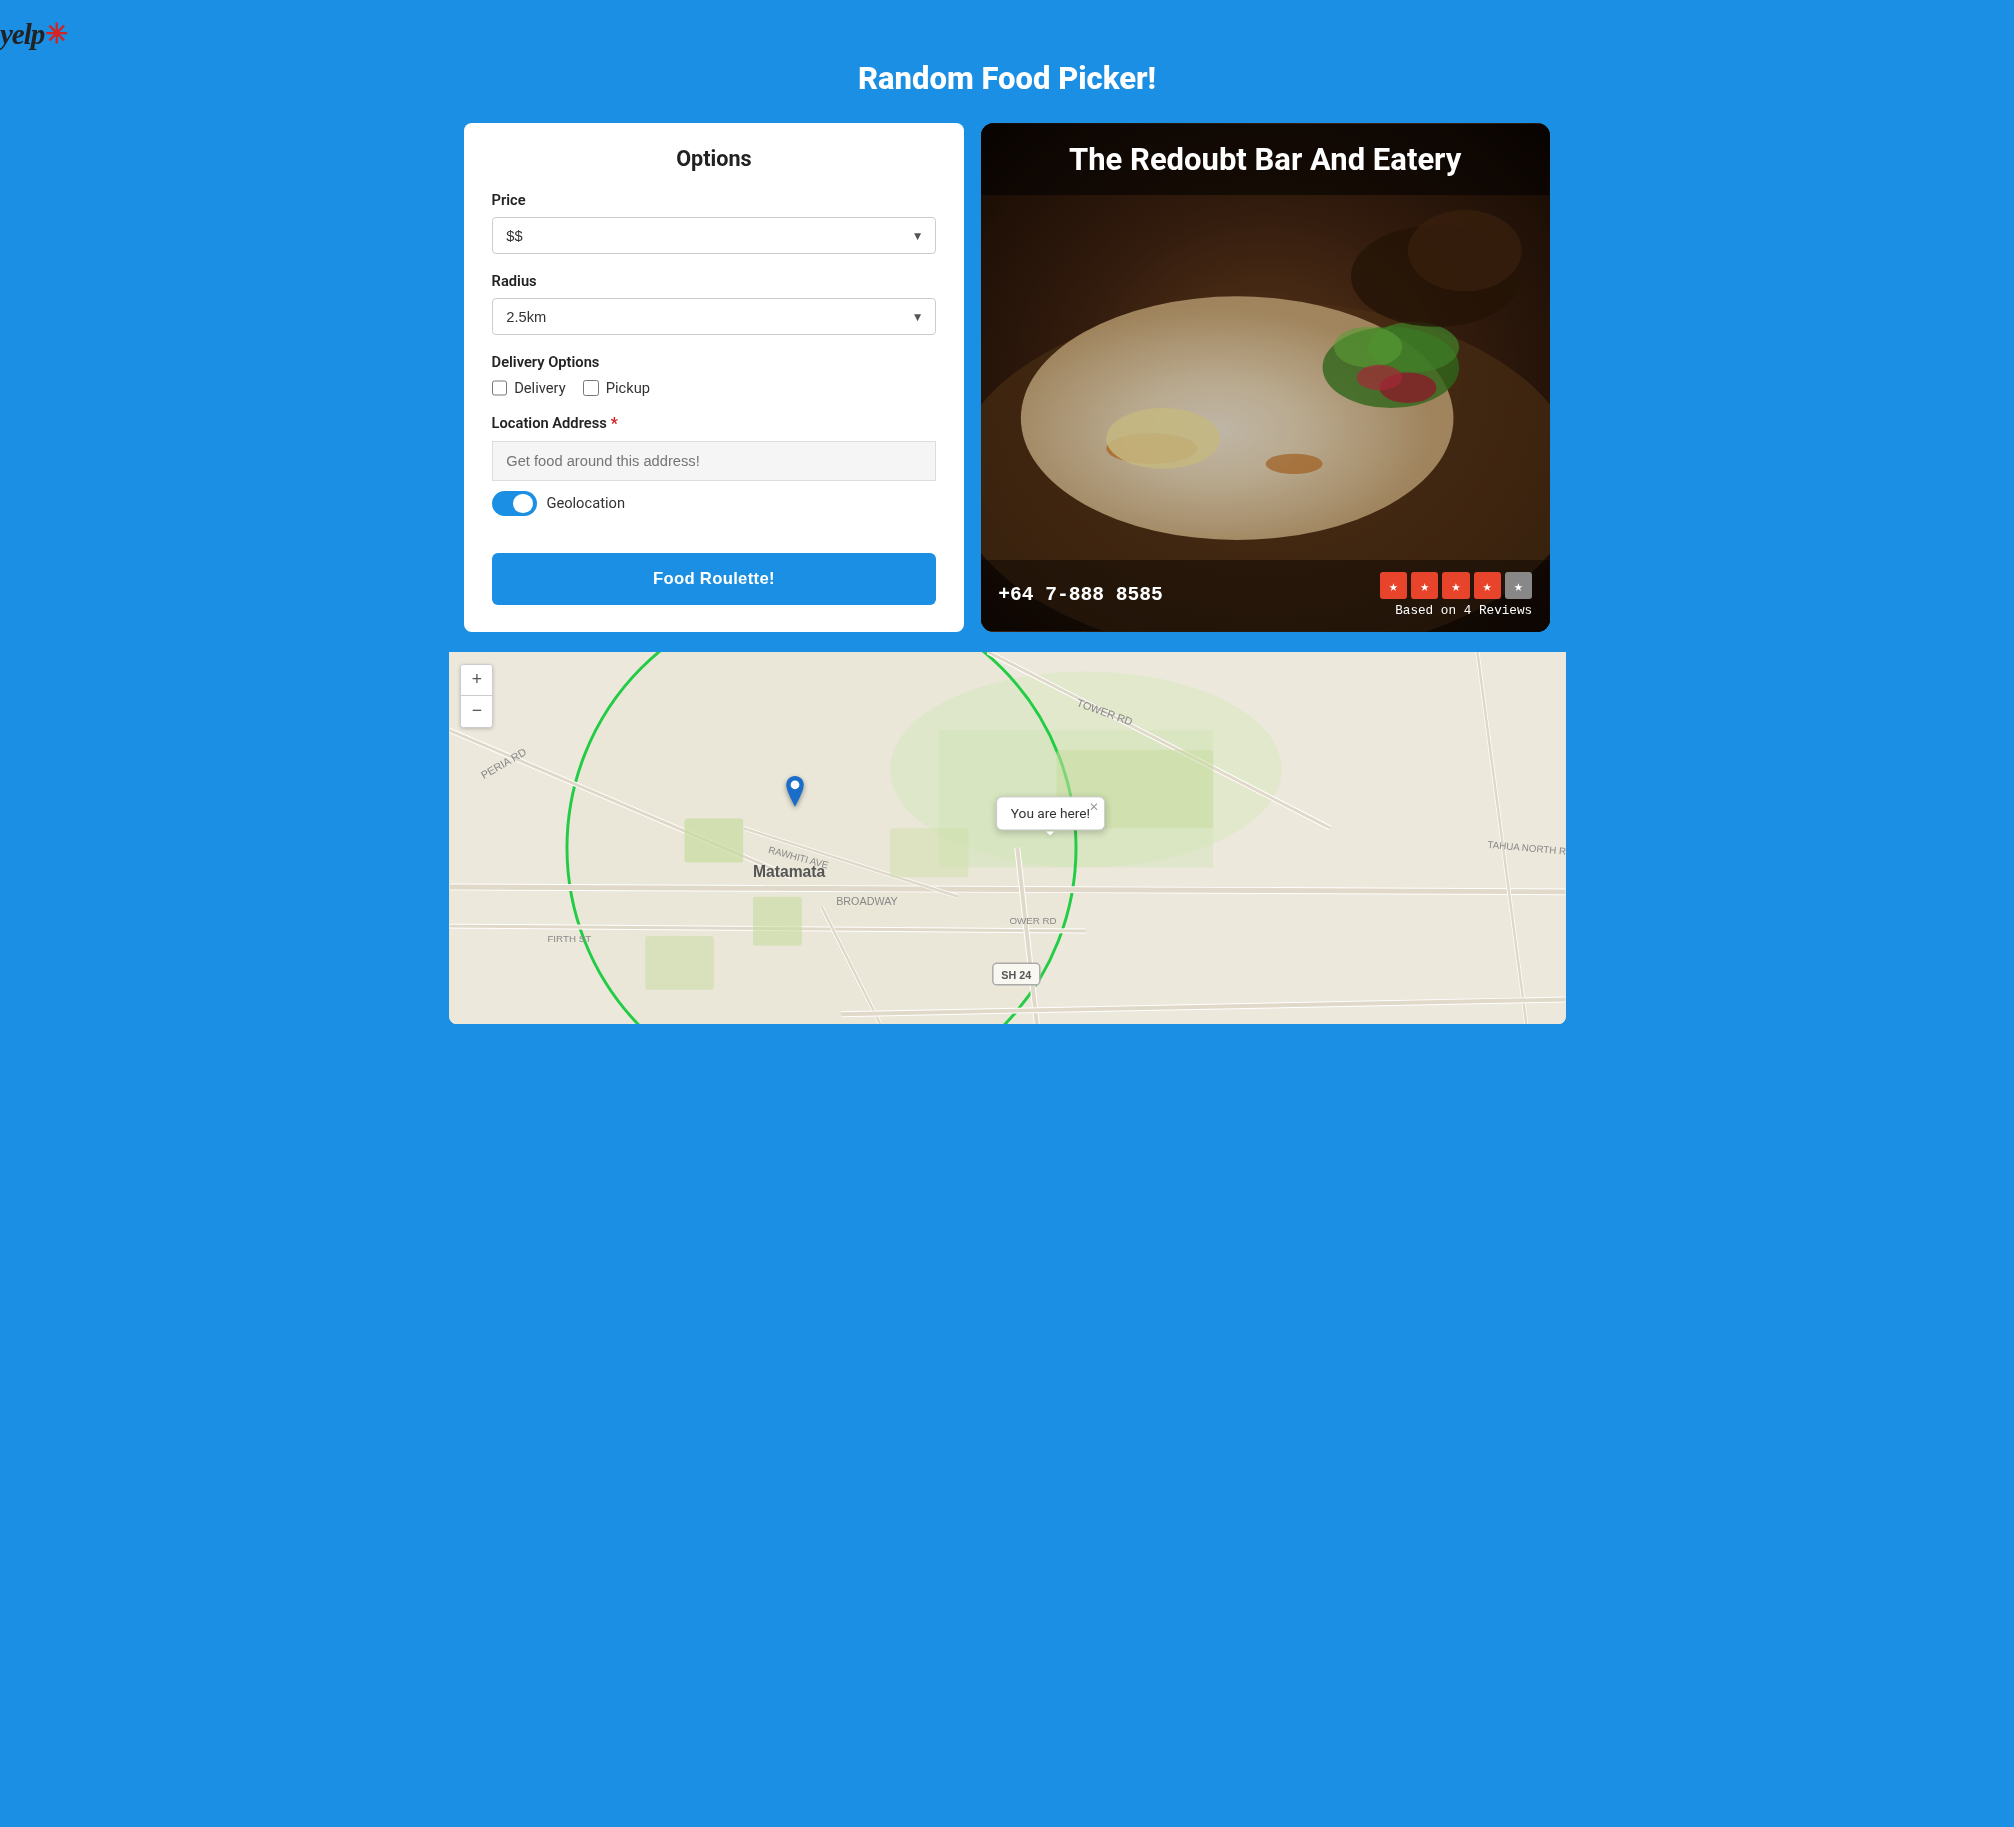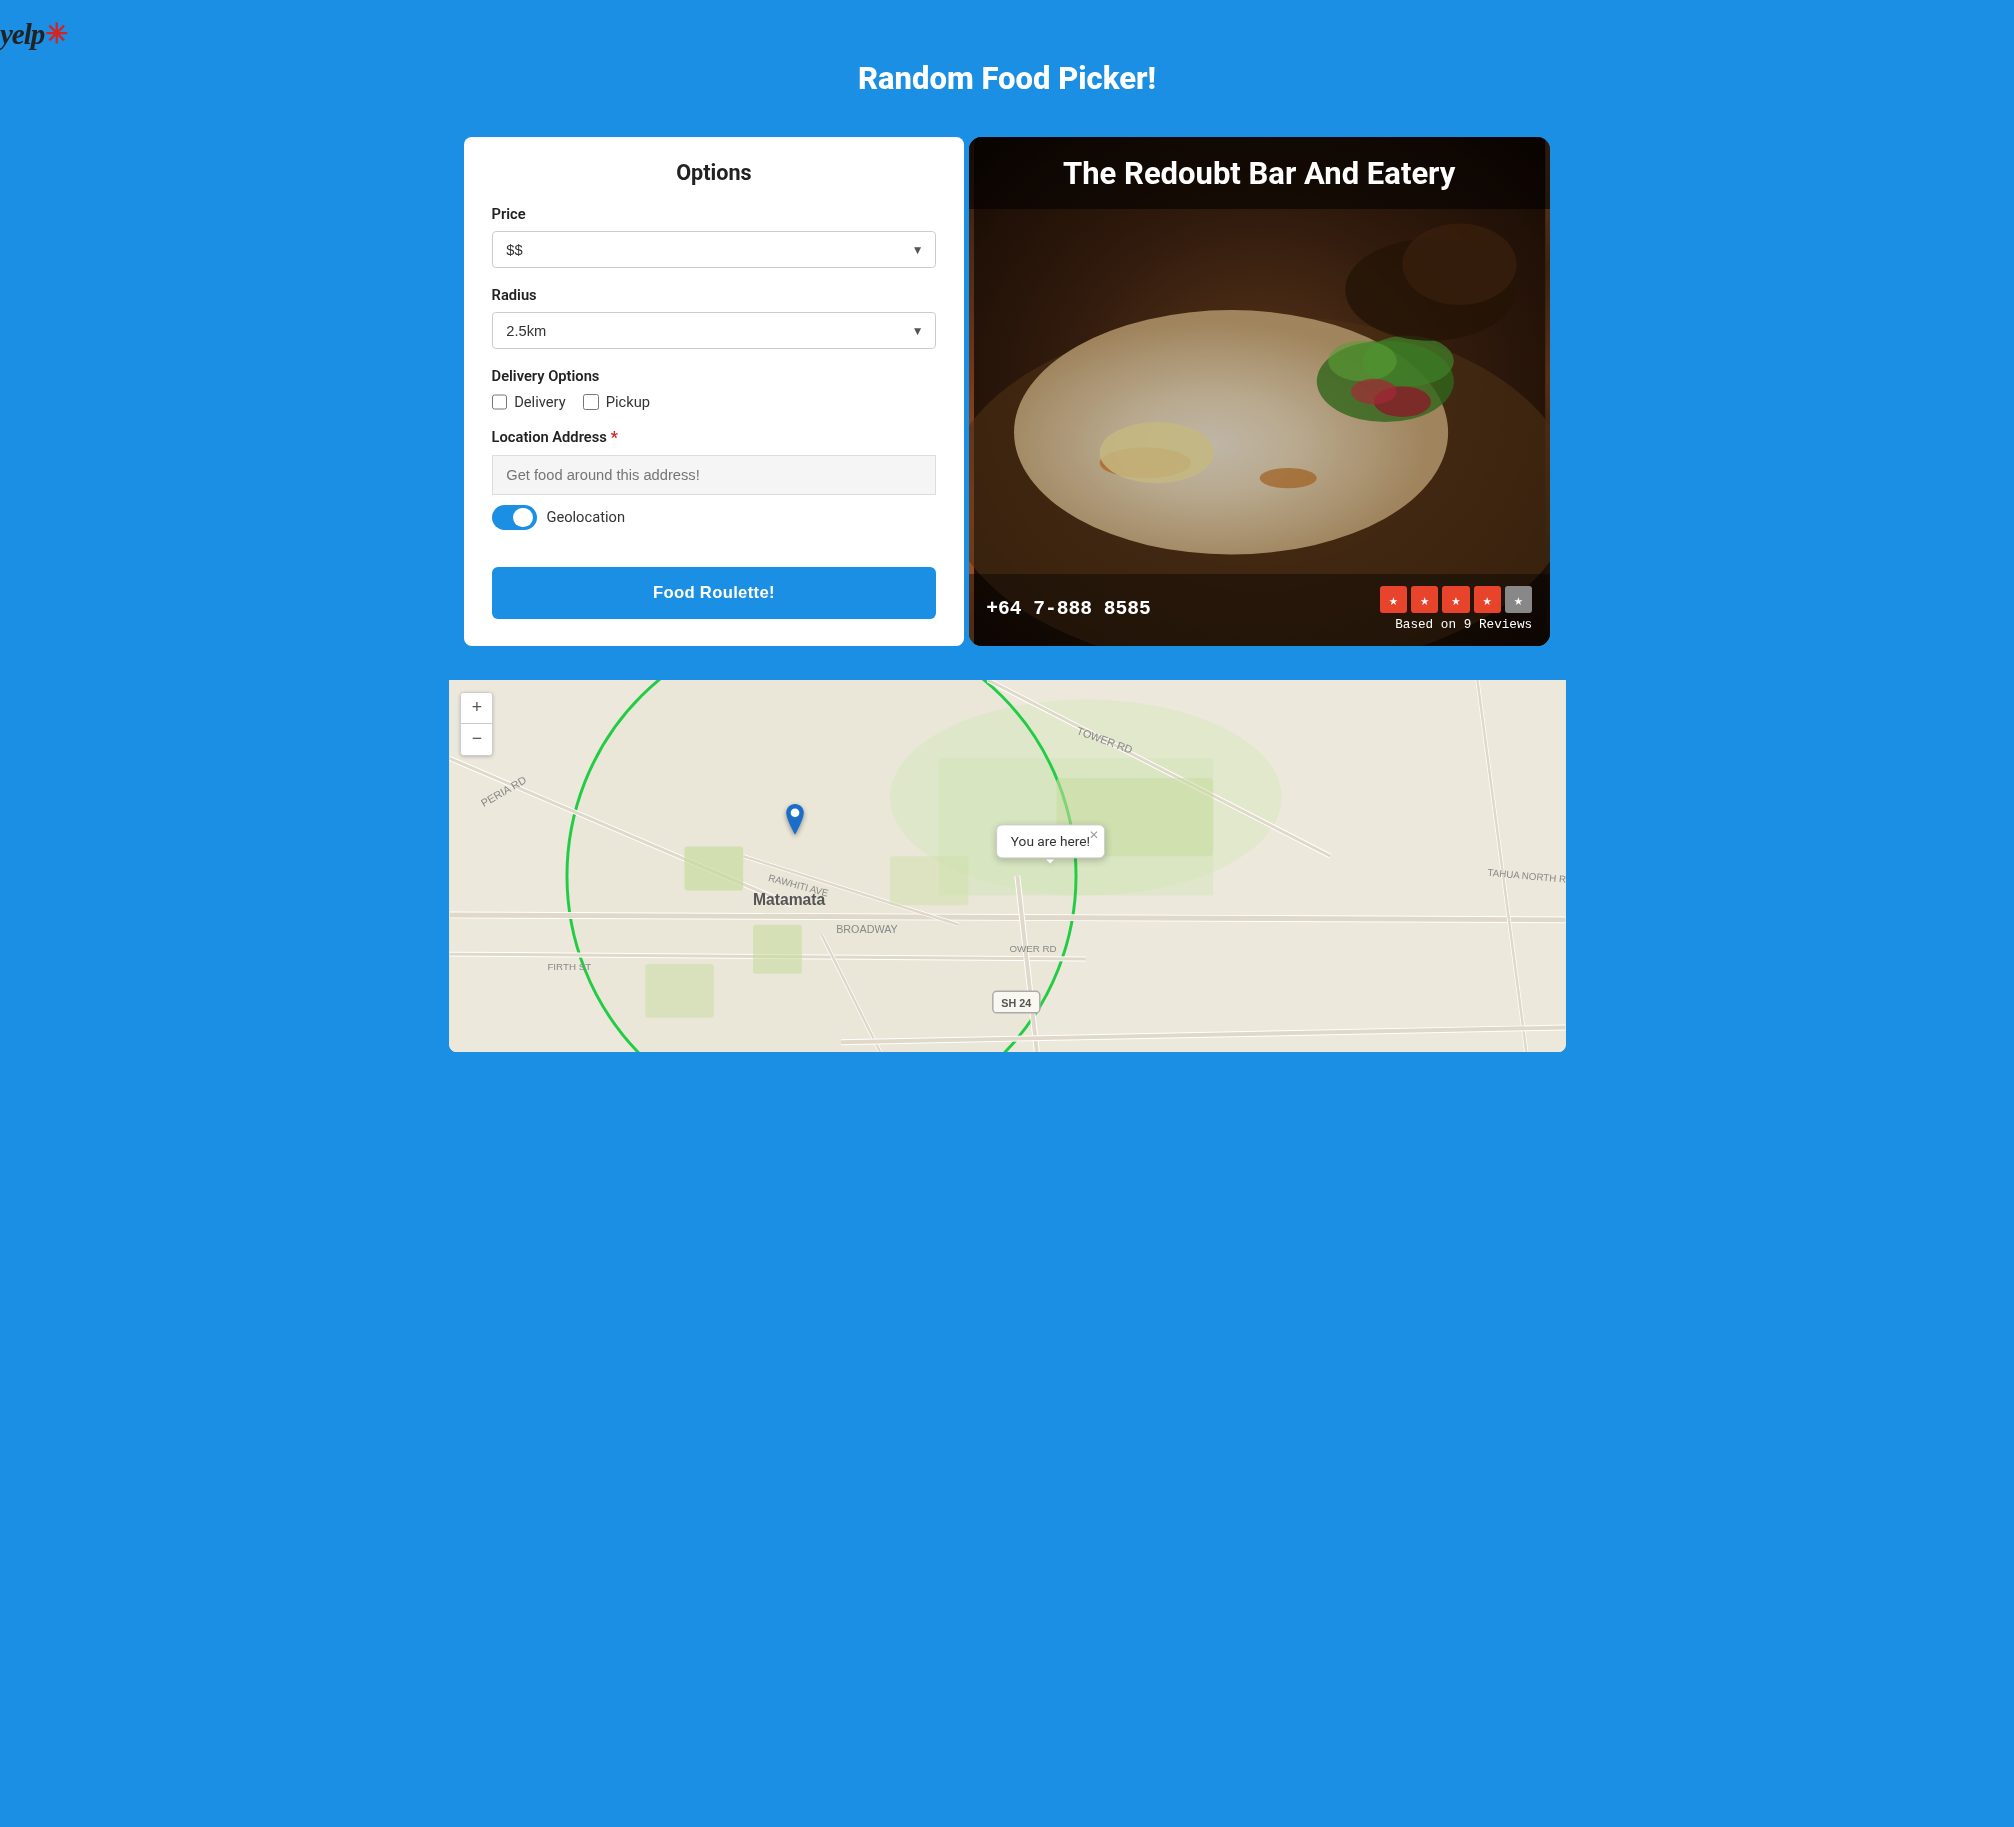--- a/index.html
+++ b/index.html
@@ -41,24 +41,24 @@
     }
 
     .page-title {
       color: white;
       font-size: 31px;
       font-weight: 800;
     }
 
     .main-content {
       display: flex;
-      gap: 5px;
+      gap: 17px;
       padding: 0 15.7px 15.7px;
       max-width: 1117px;
-      margin: 18px auto;
+      margin: 4px auto;
     }
 
     
     .options-panel {
       background: white;
       border-radius: 7.8px;
       padding: 23.5px 27.4px 27.4px;
       width: 46%;
       flex-shrink: 0;
     }
@@ -581,21 +581,21 @@
           <div class="star">
               <span class="star-symbol">★</span>
             </div>
           <div class="star">
               <span class="star-symbol">★</span>
             </div>
           <div class="star empty">
               <span class="star-symbol">★</span>
             </div>
         </div>
-        <span class="reviews-text">Based on 9 Reviews</span>
+        <span class="reviews-text">Based on 4 Reviews</span>
       </div>
     </div>
   </div>
 
 </div>
 
 <div class="map-section">
   <div class="map-container">
 
     

